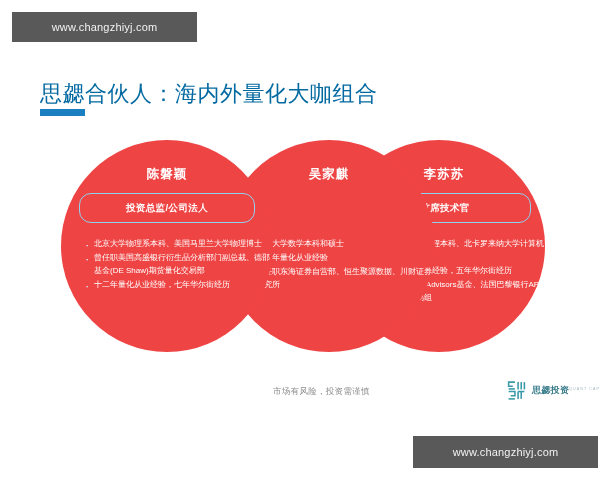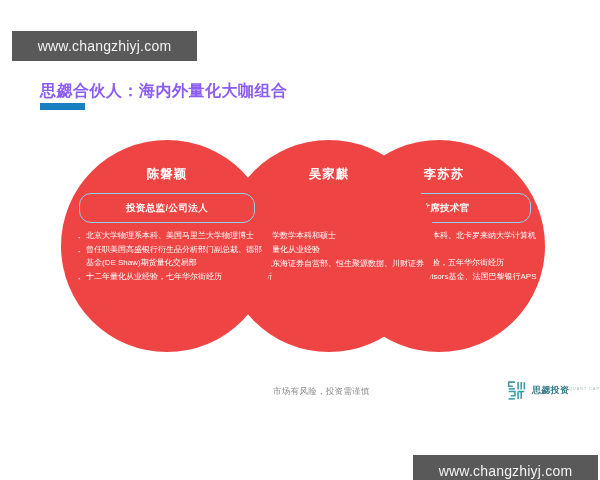--- a/index.html
+++ b/index.html
@@ -13,27 +13,26 @@
     font-family: "Liberation Sans", "DejaVu Sans", sans-serif;
     overflow: hidden;
     position: relative;
   }
 
   
   .watermark {
     position: absolute;
     background: #595959;
     color: #f2f2f2;
-    font-size: 14px;
+    font-size: 11px;
     letter-spacing: 0.2px;
     display: flex;
     align-items: center;
     justify-content: center;
     white-space: nowrap;
-    margin-top: 19px;
   }
   .watermark-top {
     left: 12px;
     top: 12px;
     width: 185px;
     height: 30px;
   }
   .watermark-bottom {
     left: 413px;
     top: 436px;
@@ -50,23 +49,23 @@
     height: 480px;
   }
 
   
   .title-block {
     position: absolute;
     left: 40px;
     top: 82px;
   }
   .title-text {
-    font-size: 16px;
-    font-weight: bold;
-    color: #8b5cf6;
+    font-size: 22px;
+    font-weight: normal;
+    color: #0369a1;
     letter-spacing: 0.5px;
     line-height: 1.1;
     white-space: nowrap;
   }
   .title-underline {
     margin-top: 3px;
     width: 45px;
     height: 7px;
     background: #1a7fc1;
   }
@@ -133,21 +132,21 @@
     justify-content: center;
     letter-spacing: 0.4px;
     box-sizing: border-box;
   }
 
   .bullets {
     position: absolute;
     top: 88px;
     left: 12px;
     width: 192px;
-    margin: 2px;
+    margin: 10px;
     padding: 0;
     list-style: none;
   }
   .bullet {
     position: relative;
     color: #ffffff;
     font-size: 8px;
     line-height: 1.62;
     padding-left: 11px;
     margin-bottom: 1px;

